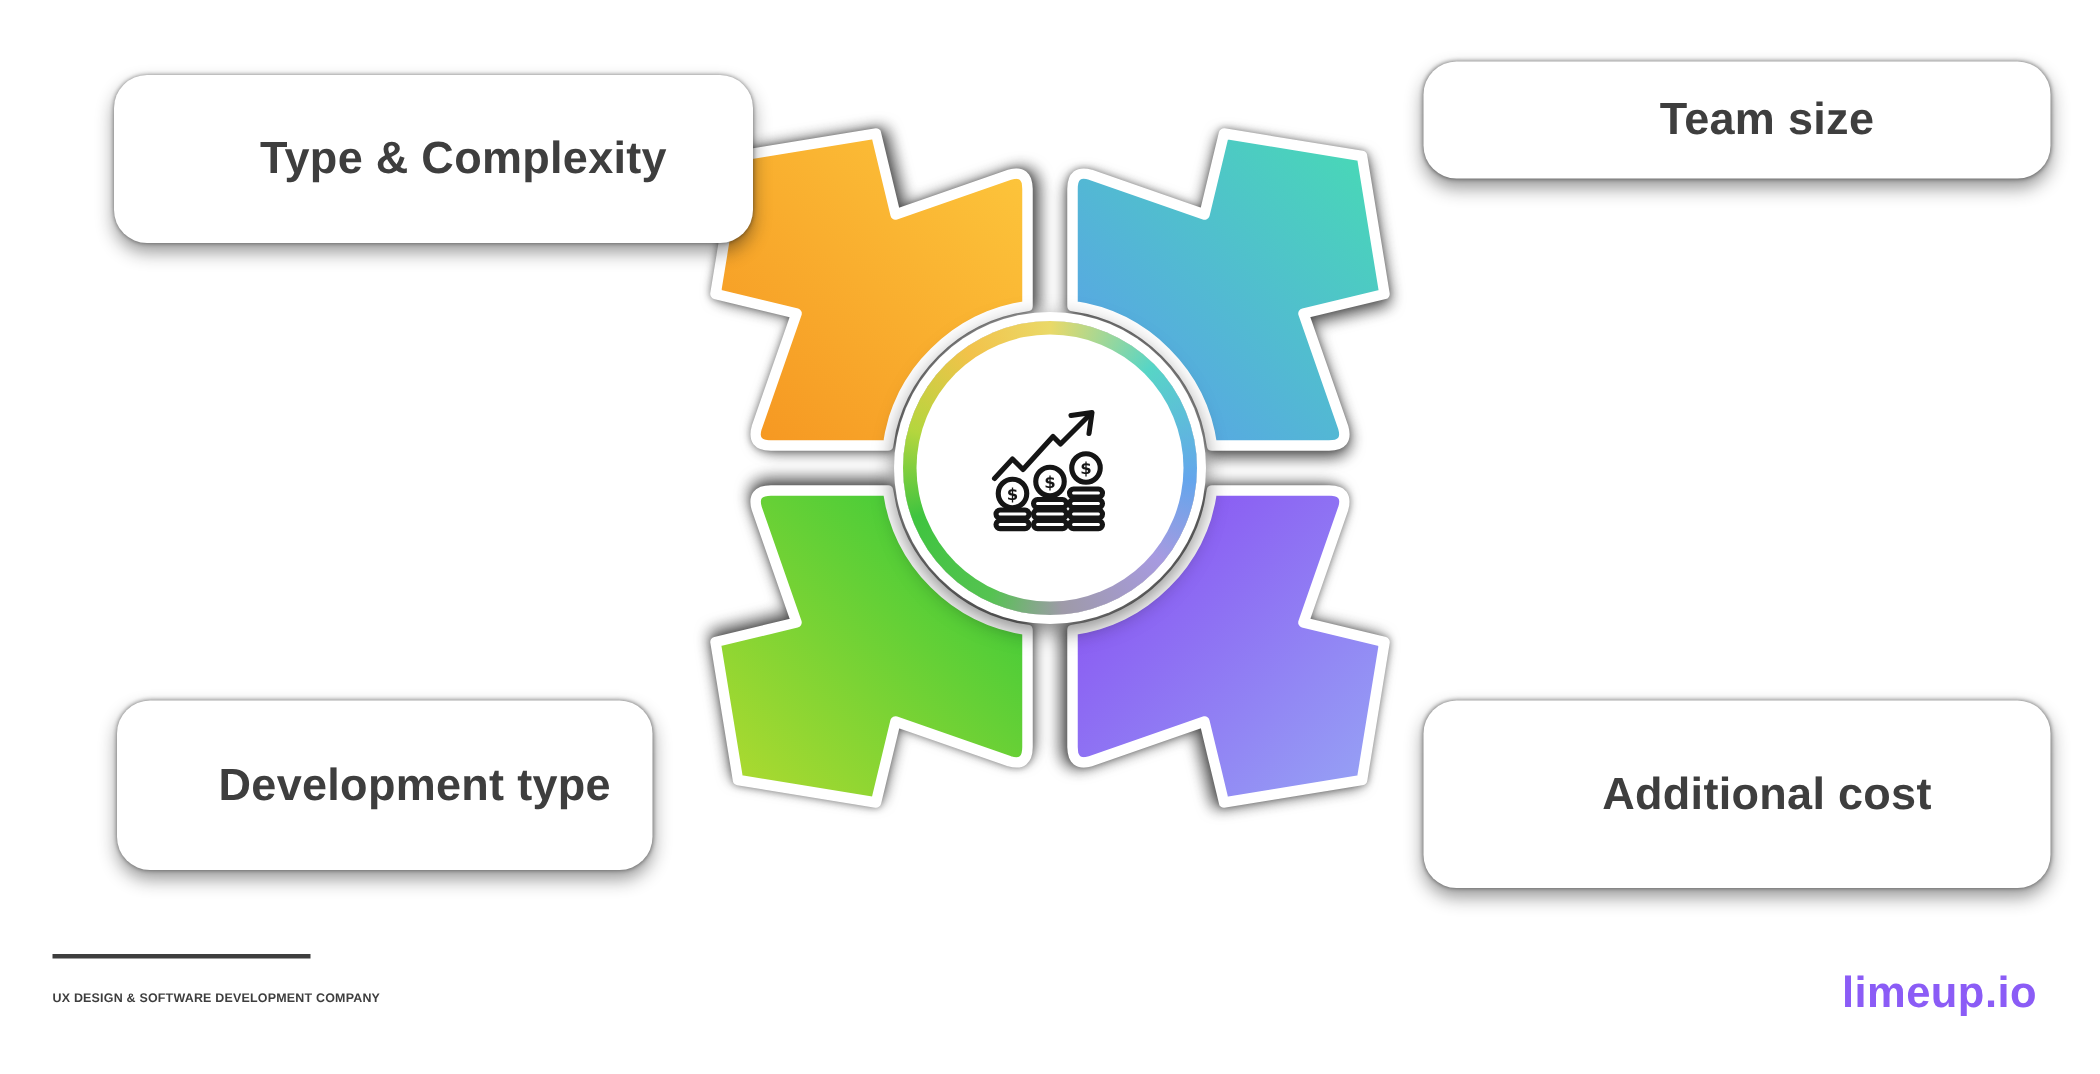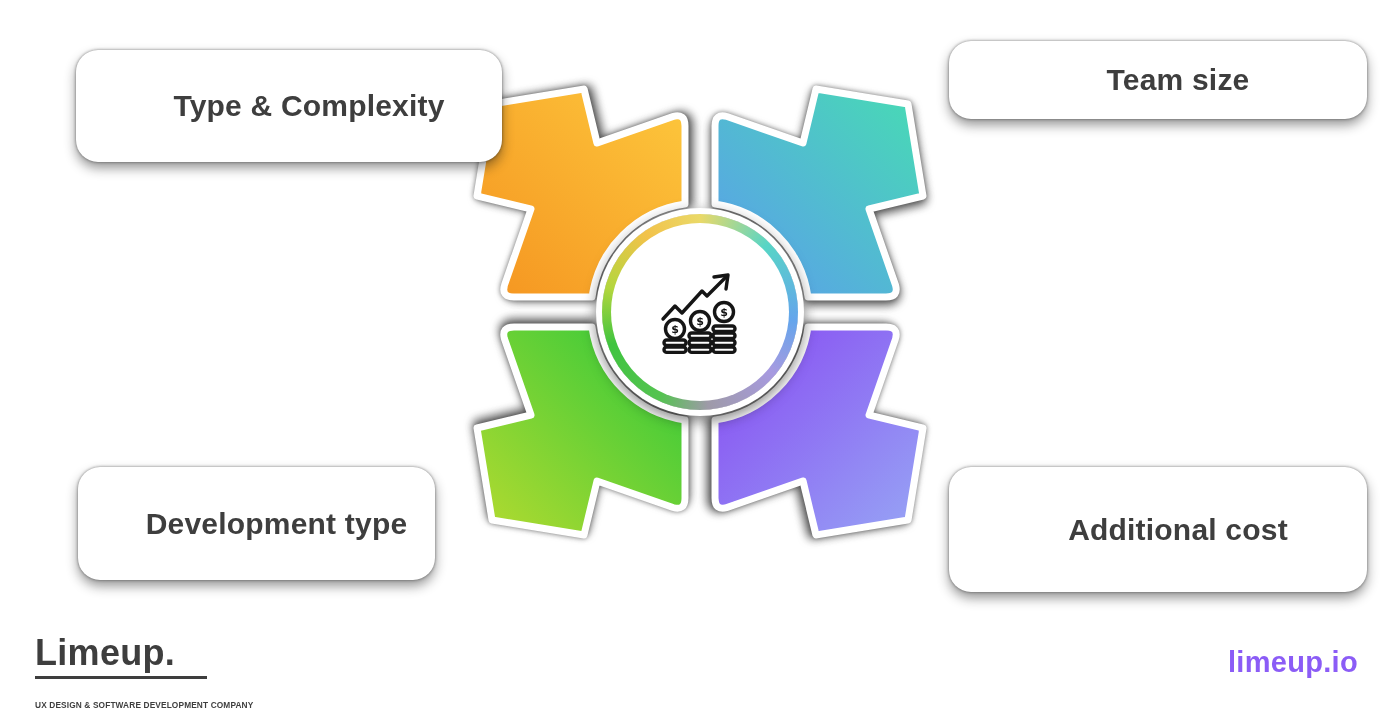--- a/index.html
+++ b/index.html
@@ -121,17 +121,16 @@
   <span>Team size</span>
 </div>
 <div class="factor-box box-bl">
   <span>Development type</span>
 </div>
 <div class="factor-box box-br">
   <span>Additional cost</span>
 </div>
 
 <div class="brand-left">
-  <div class="brand-wordmark">Limeup.</div>
   <div class="brand-rule"></div>
   <div class="brand-tagline">UX design &amp; software development company</div>
 </div>
 <div class="brand-right">limeup.io</div>
 
 </body></html>

